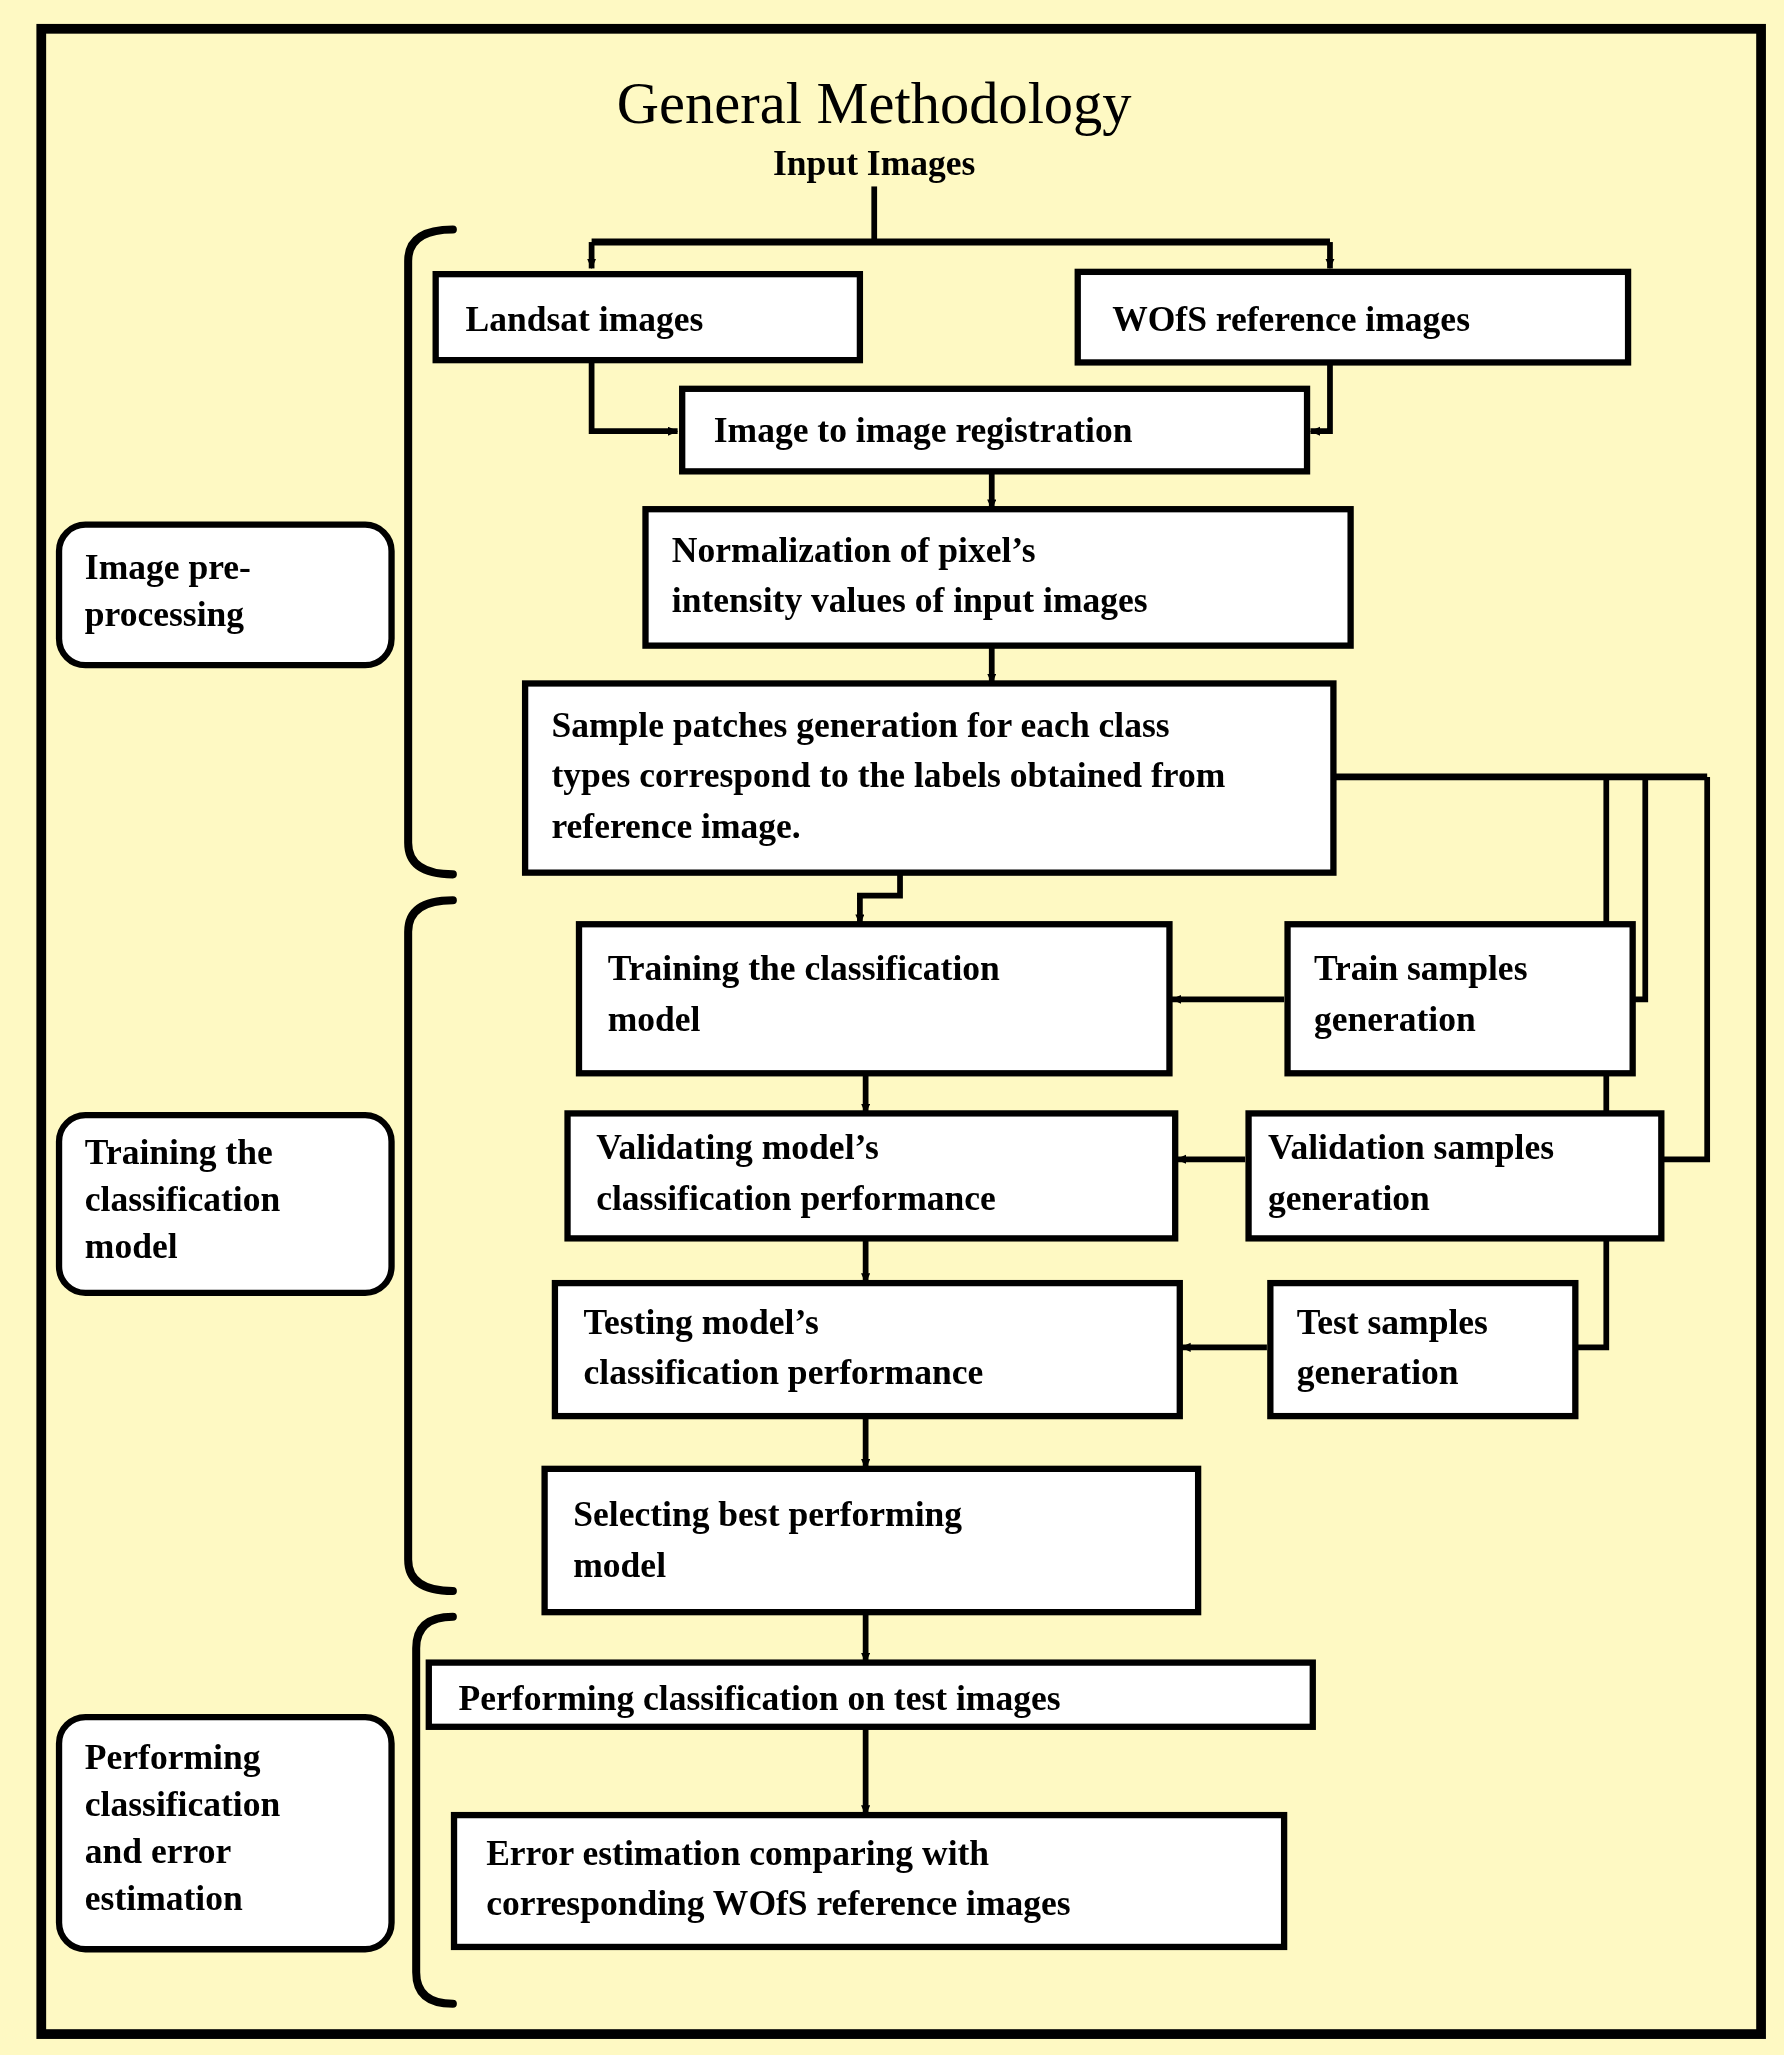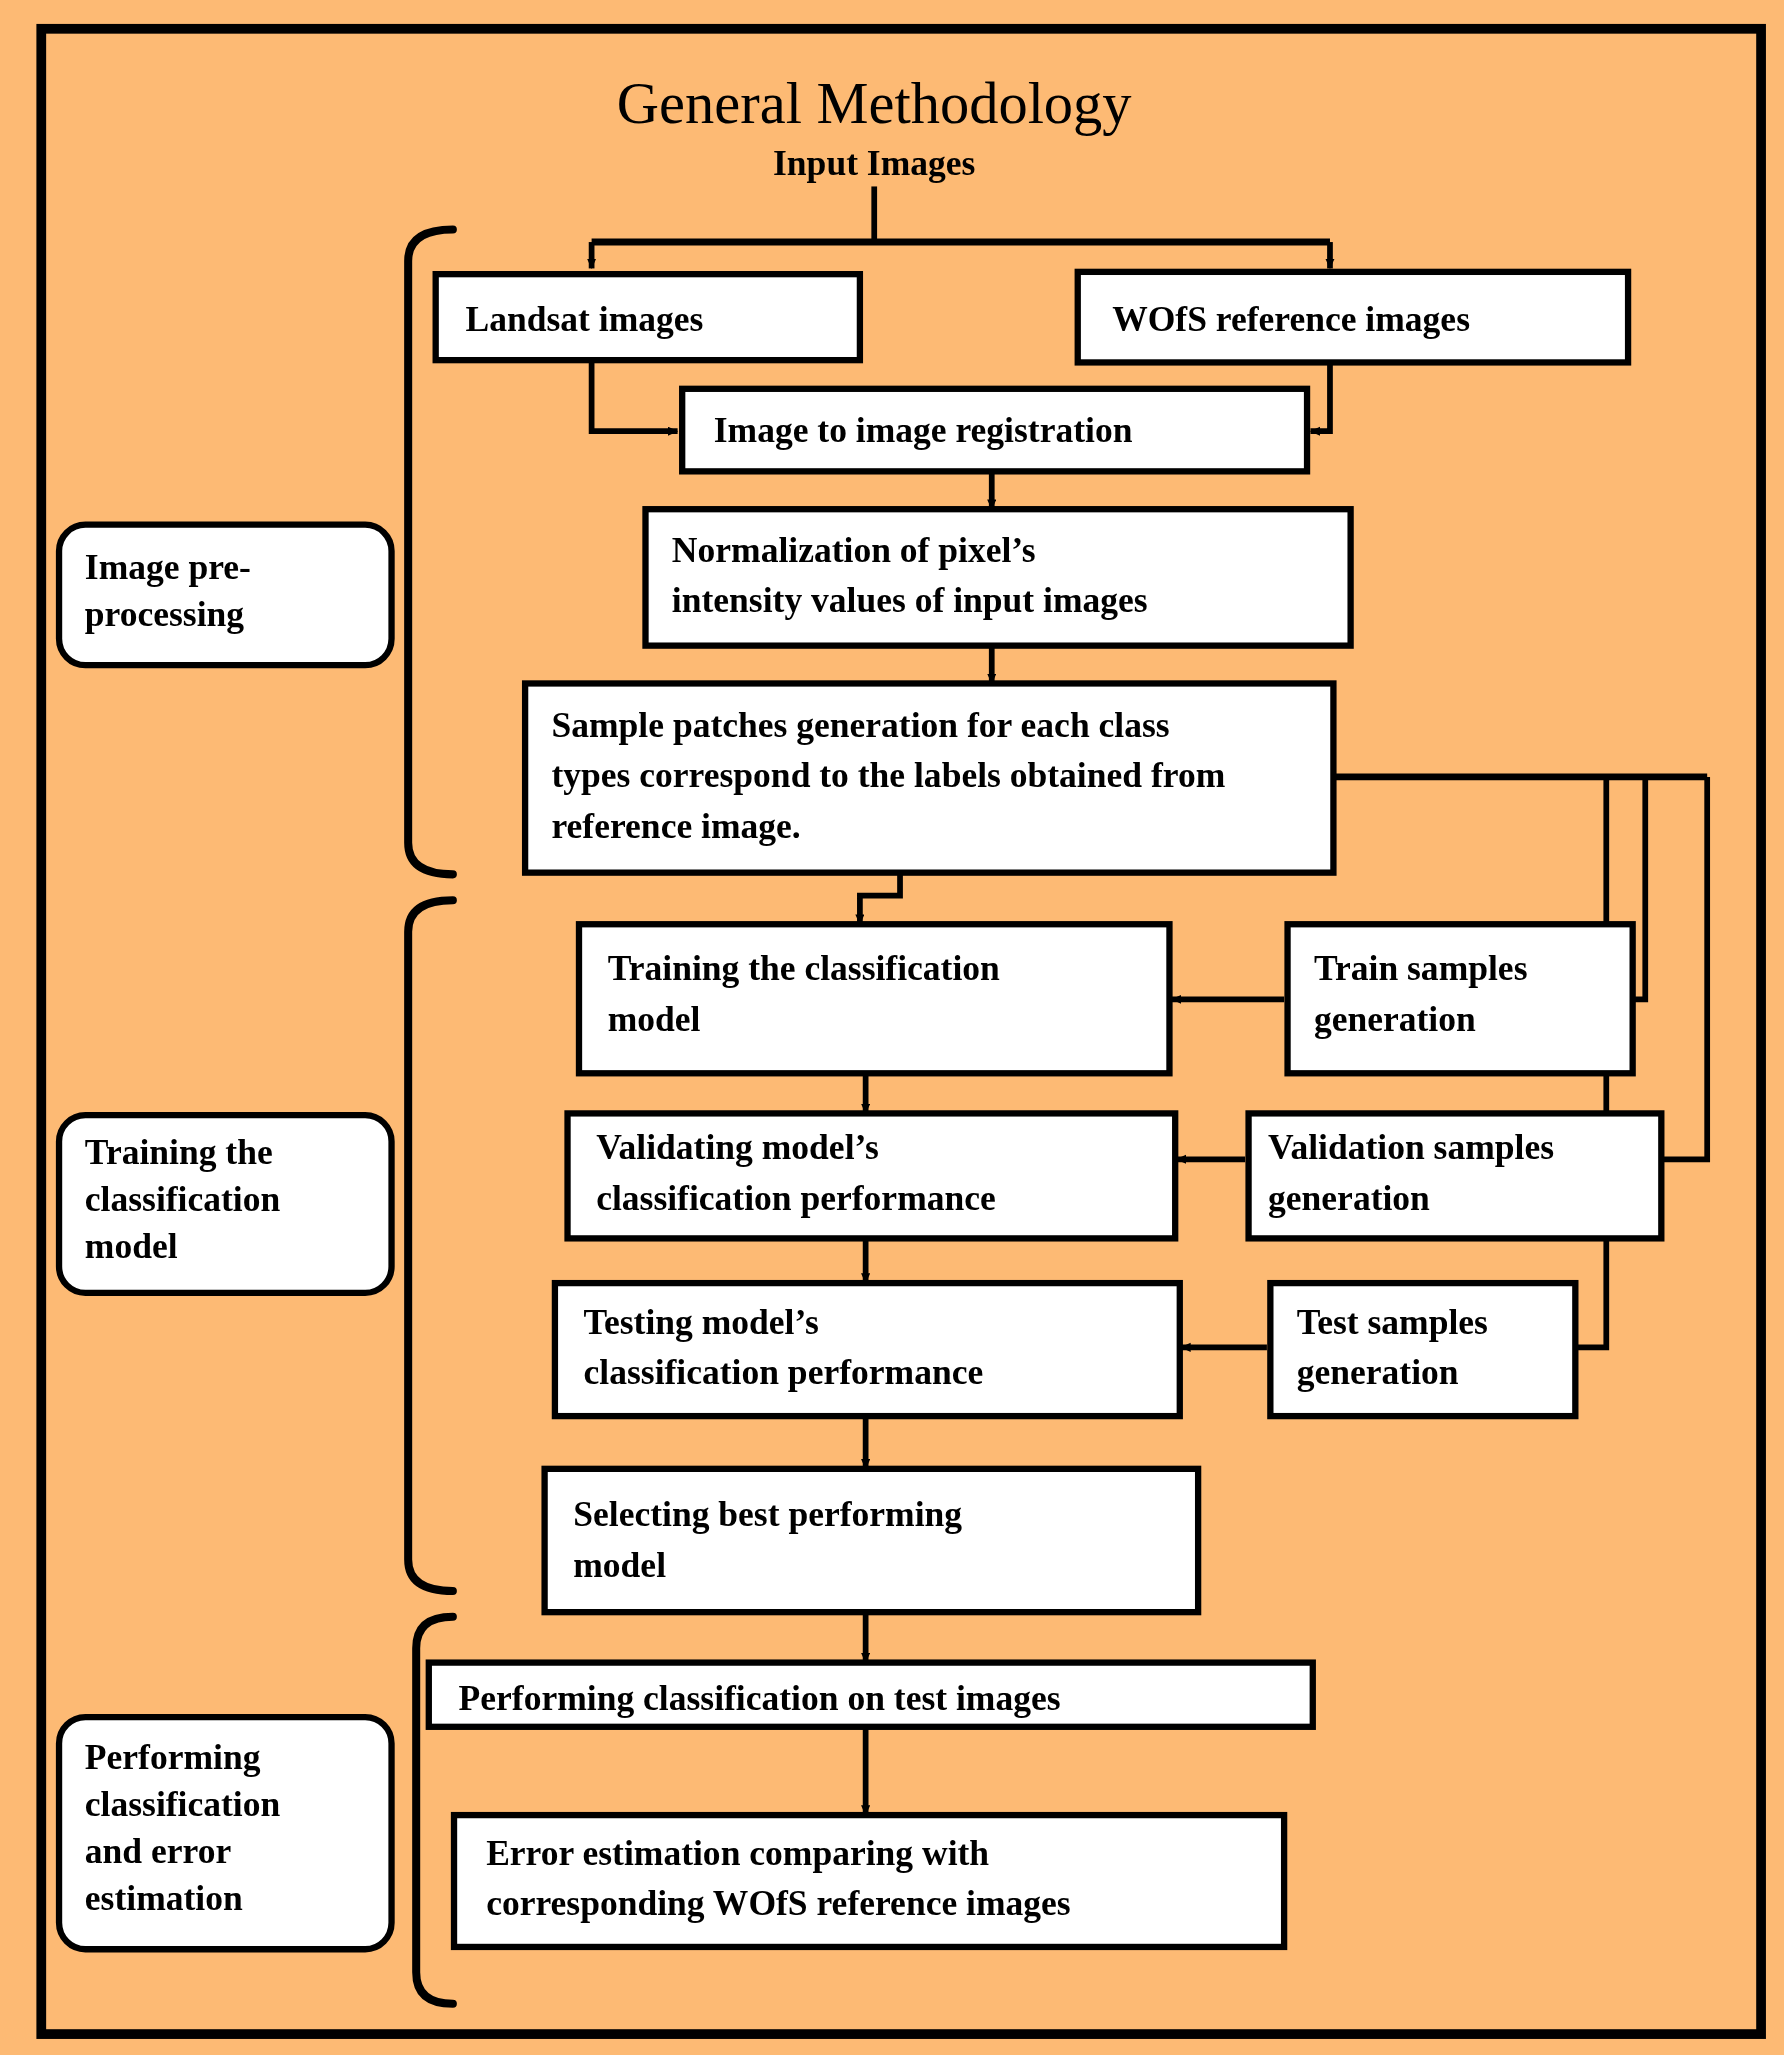--- a/index.html
+++ b/index.html
@@ -1,17 +1,17 @@
 <!DOCTYPE html>
 <html style="font-size:9.2px"><head>
 <meta charset="utf-8">
 <style>
   html,body{margin:0;padding:0;background:#ffffff;}
   body{font-family:"Liberation Serif", serif;}
-  #stage{position:relative;width:1784px;height:2056px;background:#fdba74;overflow:hidden;}
+  #stage{position:relative;width:1784px;height:2056px;background:#fef9c3;overflow:hidden;}
   #diagram{position:absolute;left:0;top:0;width:1784px;height:2056px;}
   .lbl{font-family:"Liberation Serif", serif;font-weight:bold;fill:#000;}
   .title{font-family:"Liberation Serif", serif;font-weight:normal;fill:#000;}
 </style>
 </head>
 <body>
 
 <div id="stage">
   <svg id="diagram" viewBox="0 0 3112 3586" xmlns="http://www.w3.org/2000/svg">
 

